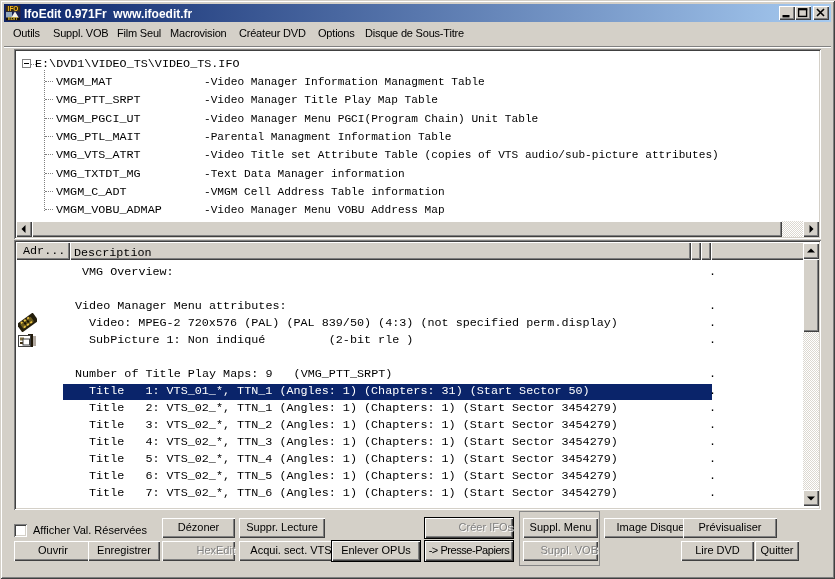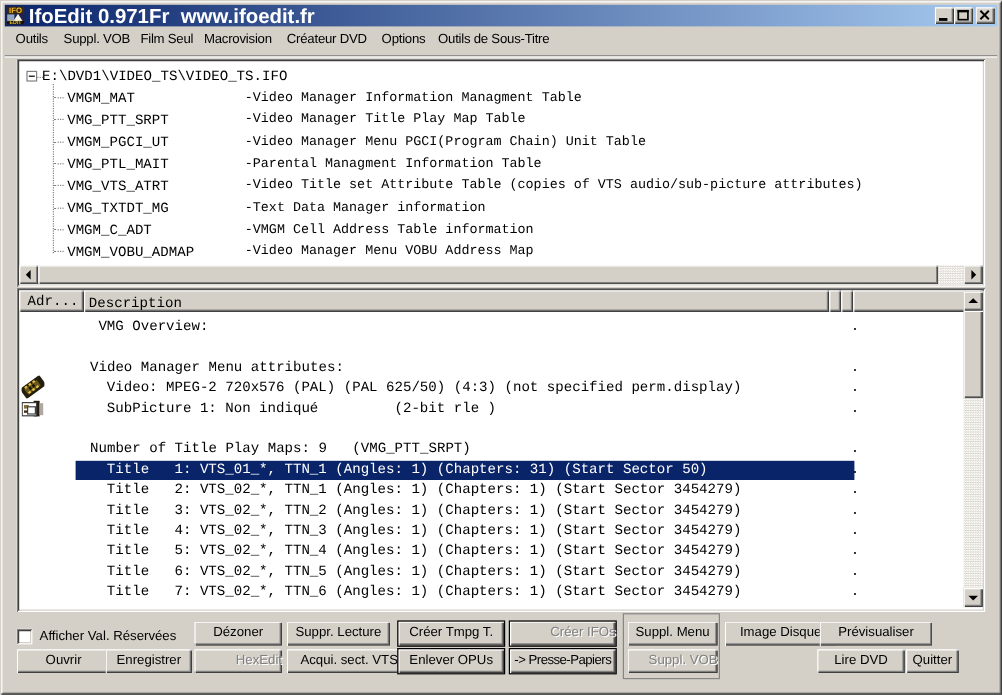--- a/index.html
+++ b/index.html
@@ -2,21 +2,21 @@
 <html><head><meta charset="utf-8">
 <style>
 * { margin:0; padding:0; box-sizing:border-box; }
 html,body { width:835px; height:579px; overflow:hidden; background:#D4D0C8; }
 body { font-family:"Liberation Sans", sans-serif; }
 .abs { position:absolute; }
 #win { position:absolute; left:0; top:0; width:835px; height:579px; background:#D4D0C8;
   box-shadow: inset 1px 1px 0 #d4d0c8, inset -1px -1px 0 #404040, inset 2px 2px 0 #ffffff, inset -2px -2px 0 #808080; }
 #titlebar { position:absolute; left:4px; top:4px; width:827px; height:18px;
   background:linear-gradient(to right,#0a246a,#a6caf0); }
-#title-text { position:absolute; left:20px; top:1px; color:#fff; font-weight:bold; font-size:17px; line-height:18px; white-space:pre; }
+#title-text { position:absolute; left:20px; top:1px; color:#fff; font-weight:bold; font-size:12px; line-height:18px; white-space:pre; }
 .tbtn { position:absolute; top:2px; width:16px; height:14px; background:#D4D0C8;
   box-shadow: inset 1px 1px 0 #fff, inset -1px -1px 0 #404040, inset -2px -2px 0 #808080; }
 #menubar { position:absolute; left:4px; top:22px; width:827px; height:22px; font-size:11px; letter-spacing:-0.2px; }
 #menubar span { position:absolute; top:0; line-height:22px; color:#000; }
 .panel { position:absolute; background:#fff;
   box-shadow: inset 1px 1px 0 #808080, inset -1px -1px 0 #fff, inset 2px 2px 0 #404040, inset -2px -2px 0 #d4d0c8; }
 .mono { font-family:"Liberation Mono", monospace; font-size:11.75px; white-space:pre; color:#000; }
 .b { font-weight:normal; }
 .tdesc { font-size:11.15px; }
 .trow { position:absolute; height:18px; line-height:18px; }
@@ -75,21 +75,21 @@
   <div class="abs" style="left:4px;top:46px;width:827px;height:1px;background:#808080"></div>
   <div class="abs" style="left:4px;top:47px;width:827px;height:1px;background:#ffffff"></div>
 
   <div id="menubar">
     <span style="left:9px">Outils</span>
     <span style="left:49px">Suppl. VOB</span>
     <span style="left:113px">Film Seul</span>
     <span style="left:166px">Macrovision</span>
     <span style="left:235px">Créateur DVD</span>
     <span style="left:314px">Options</span>
-    <span style="left:361px">Outils de Sous-Titre</span>
+    <span style="left:361px">Disque de Sous-Titre</span>
   </div>
 
   <div class="panel" style="left:14px;top:49px;width:807px;height:190px"></div>
   <div class="abs" style="left:16px;top:52px;width:803px;height:170px;overflow:hidden">
 
     <div class="abs" style="left:28px;top:18px;width:1px;height:141px;border-left:1px dotted #808080"></div>
     <div class="abs" style="left:15px;top:12px;width:5px;border-top:1px dotted #808080"></div>
   </div>
 
   <div class="abs" style="left:22px;top:59px;width:9px;height:9px;background:#fff;border:1px solid #808080">
@@ -136,21 +136,21 @@
       <div class="hseg" style="left:685px;width:10px"></div>
       <div class="hseg" style="left:695px;width:108px"></div>
       <div class="mono" style="position:absolute;left:7px;top:0;line-height:18px">Adr...</div>
       <div class="mono" style="position:absolute;left:58px;top:2px;line-height:18px">Description</div>
     </div>
     <div class="abs" style="left:63px;top:384px;width:649px;height:16px;background:#0a246a"></div>
     <div class="mono lrow" style="left:82px;top:264px;color:#000">VMG Overview:</div>
     <div class="mono lrow" style="left:709px;top:264px;color:#000">.</div>
     <div class="mono lrow" style="left:75px;top:298px;color:#000">Video Manager Menu attributes:</div>
     <div class="mono lrow" style="left:709px;top:298px;color:#000">.</div>
-    <div class="mono lrow" style="left:89px;top:315px;color:#000">Video: MPEG-2 720x576 (PAL) (PAL 625/50) (4:3) (not specified perm.display)</div>
+    <div class="mono lrow" style="left:89px;top:315px;color:#000">Video: MPEG-2 720x576 (PAL) (PAL 839/50) (4:3) (not specified perm.display)</div>
     <div class="mono lrow" style="left:709px;top:315px;color:#000">.</div>
     <div class="mono lrow" style="left:89px;top:332px;color:#000">SubPicture 1: Non indiqué         (2-bit rle )</div>
     <div class="mono lrow" style="left:709px;top:332px;color:#000">.</div>
     <div class="mono lrow" style="left:75px;top:366px;color:#000">Number of Title Play Maps: 9   (VMG_PTT_SRPT)</div>
     <div class="mono lrow" style="left:709px;top:366px;color:#000">.</div>
     <div class="mono lrow" style="left:89px;top:383px;color:#fff">Title   1: VTS_01_*, TTN_1 (Angles: 1) (Chapters: 31) (Start Sector 50)</div>
     <div class="mono lrow" style="left:709px;top:383px;color:#000">.</div>
     <div class="mono lrow" style="left:89px;top:400px;color:#000">Title   2: VTS_02_*, TTN_1 (Angles: 1) (Chapters: 1) (Start Sector 3454279)</div>
     <div class="mono lrow" style="left:709px;top:400px;color:#000">.</div>
     <div class="mono lrow" style="left:89px;top:417px;color:#000">Title   3: VTS_02_*, TTN_2 (Angles: 1) (Chapters: 1) (Start Sector 3454279)</div>
@@ -199,23 +199,20 @@
       </svg></div>
     <div class="abs" style="left:519px;top:511px;width:81px;height:55px;border:1px solid #868686"></div>
     <div class="abs" style="left:14px;top:524px;width:13px;height:13px;background:#fff;box-shadow:inset 1px 1px 0 #808080, inset -1px -1px 0 #fff, inset 2px 2px 0 #404040, inset -2px -2px 0 #d4d0c8"></div>
     <div class="abs" style="left:33px;top:524px;font-size:11px;line-height:13px">Afficher Val. Réservées</div>
     <div class="btn " style="left:162px;top:518px;width:73px">
       <span>Dézoner</span>
     </div>
     <div class="btn " style="left:239px;top:518px;width:86px">
       <span>Suppr. Lecture</span>
     </div>
-    <div class="btnd " style="left:331px;top:517px;width:90px">
-      <span>Créer Tmpg T.</span>
-    </div>
     <div class="btnd dis" style="left:424px;top:517px;width:90px">
       <span>Créer IFOs</span>
     </div>
     <div class="btn " style="left:523px;top:518px;width:75px">
       <span>Suppl. Menu</span>
     </div>
     <div class="btn " style="left:604px;top:518px;width:93px">
       <span>Image Disque</span>
     </div>
     <div class="btn " style="left:683px;top:518px;width:94px">

